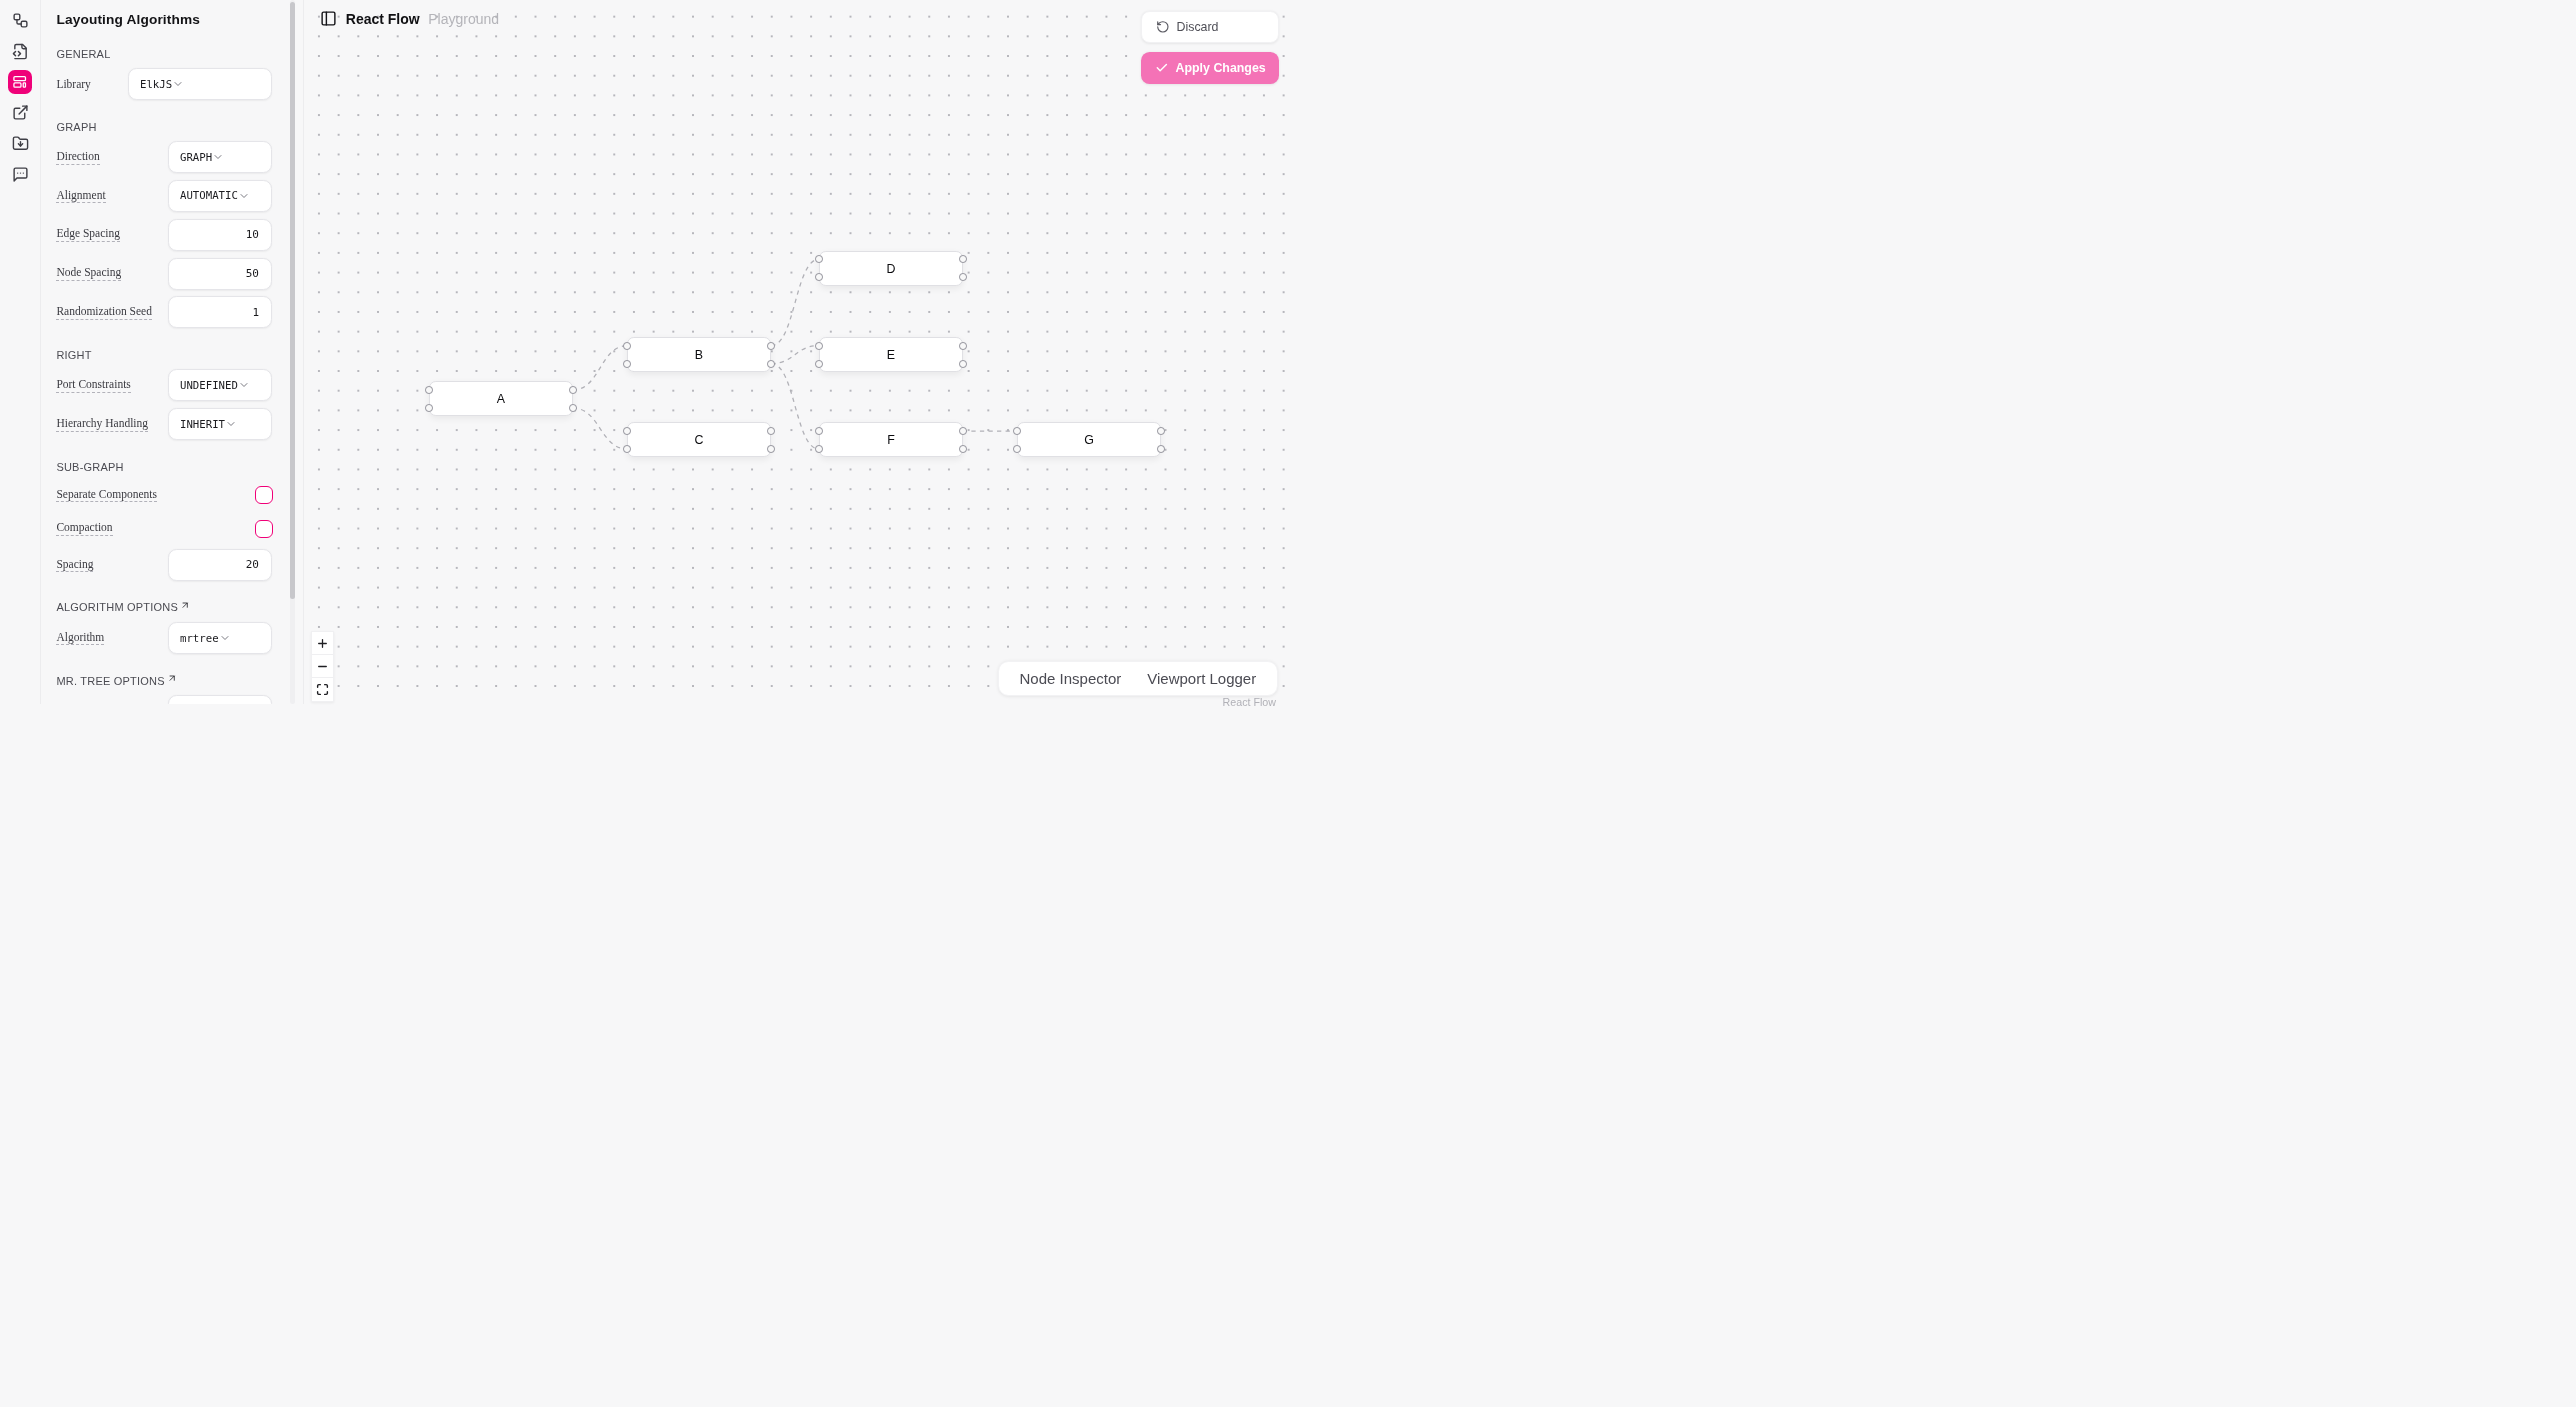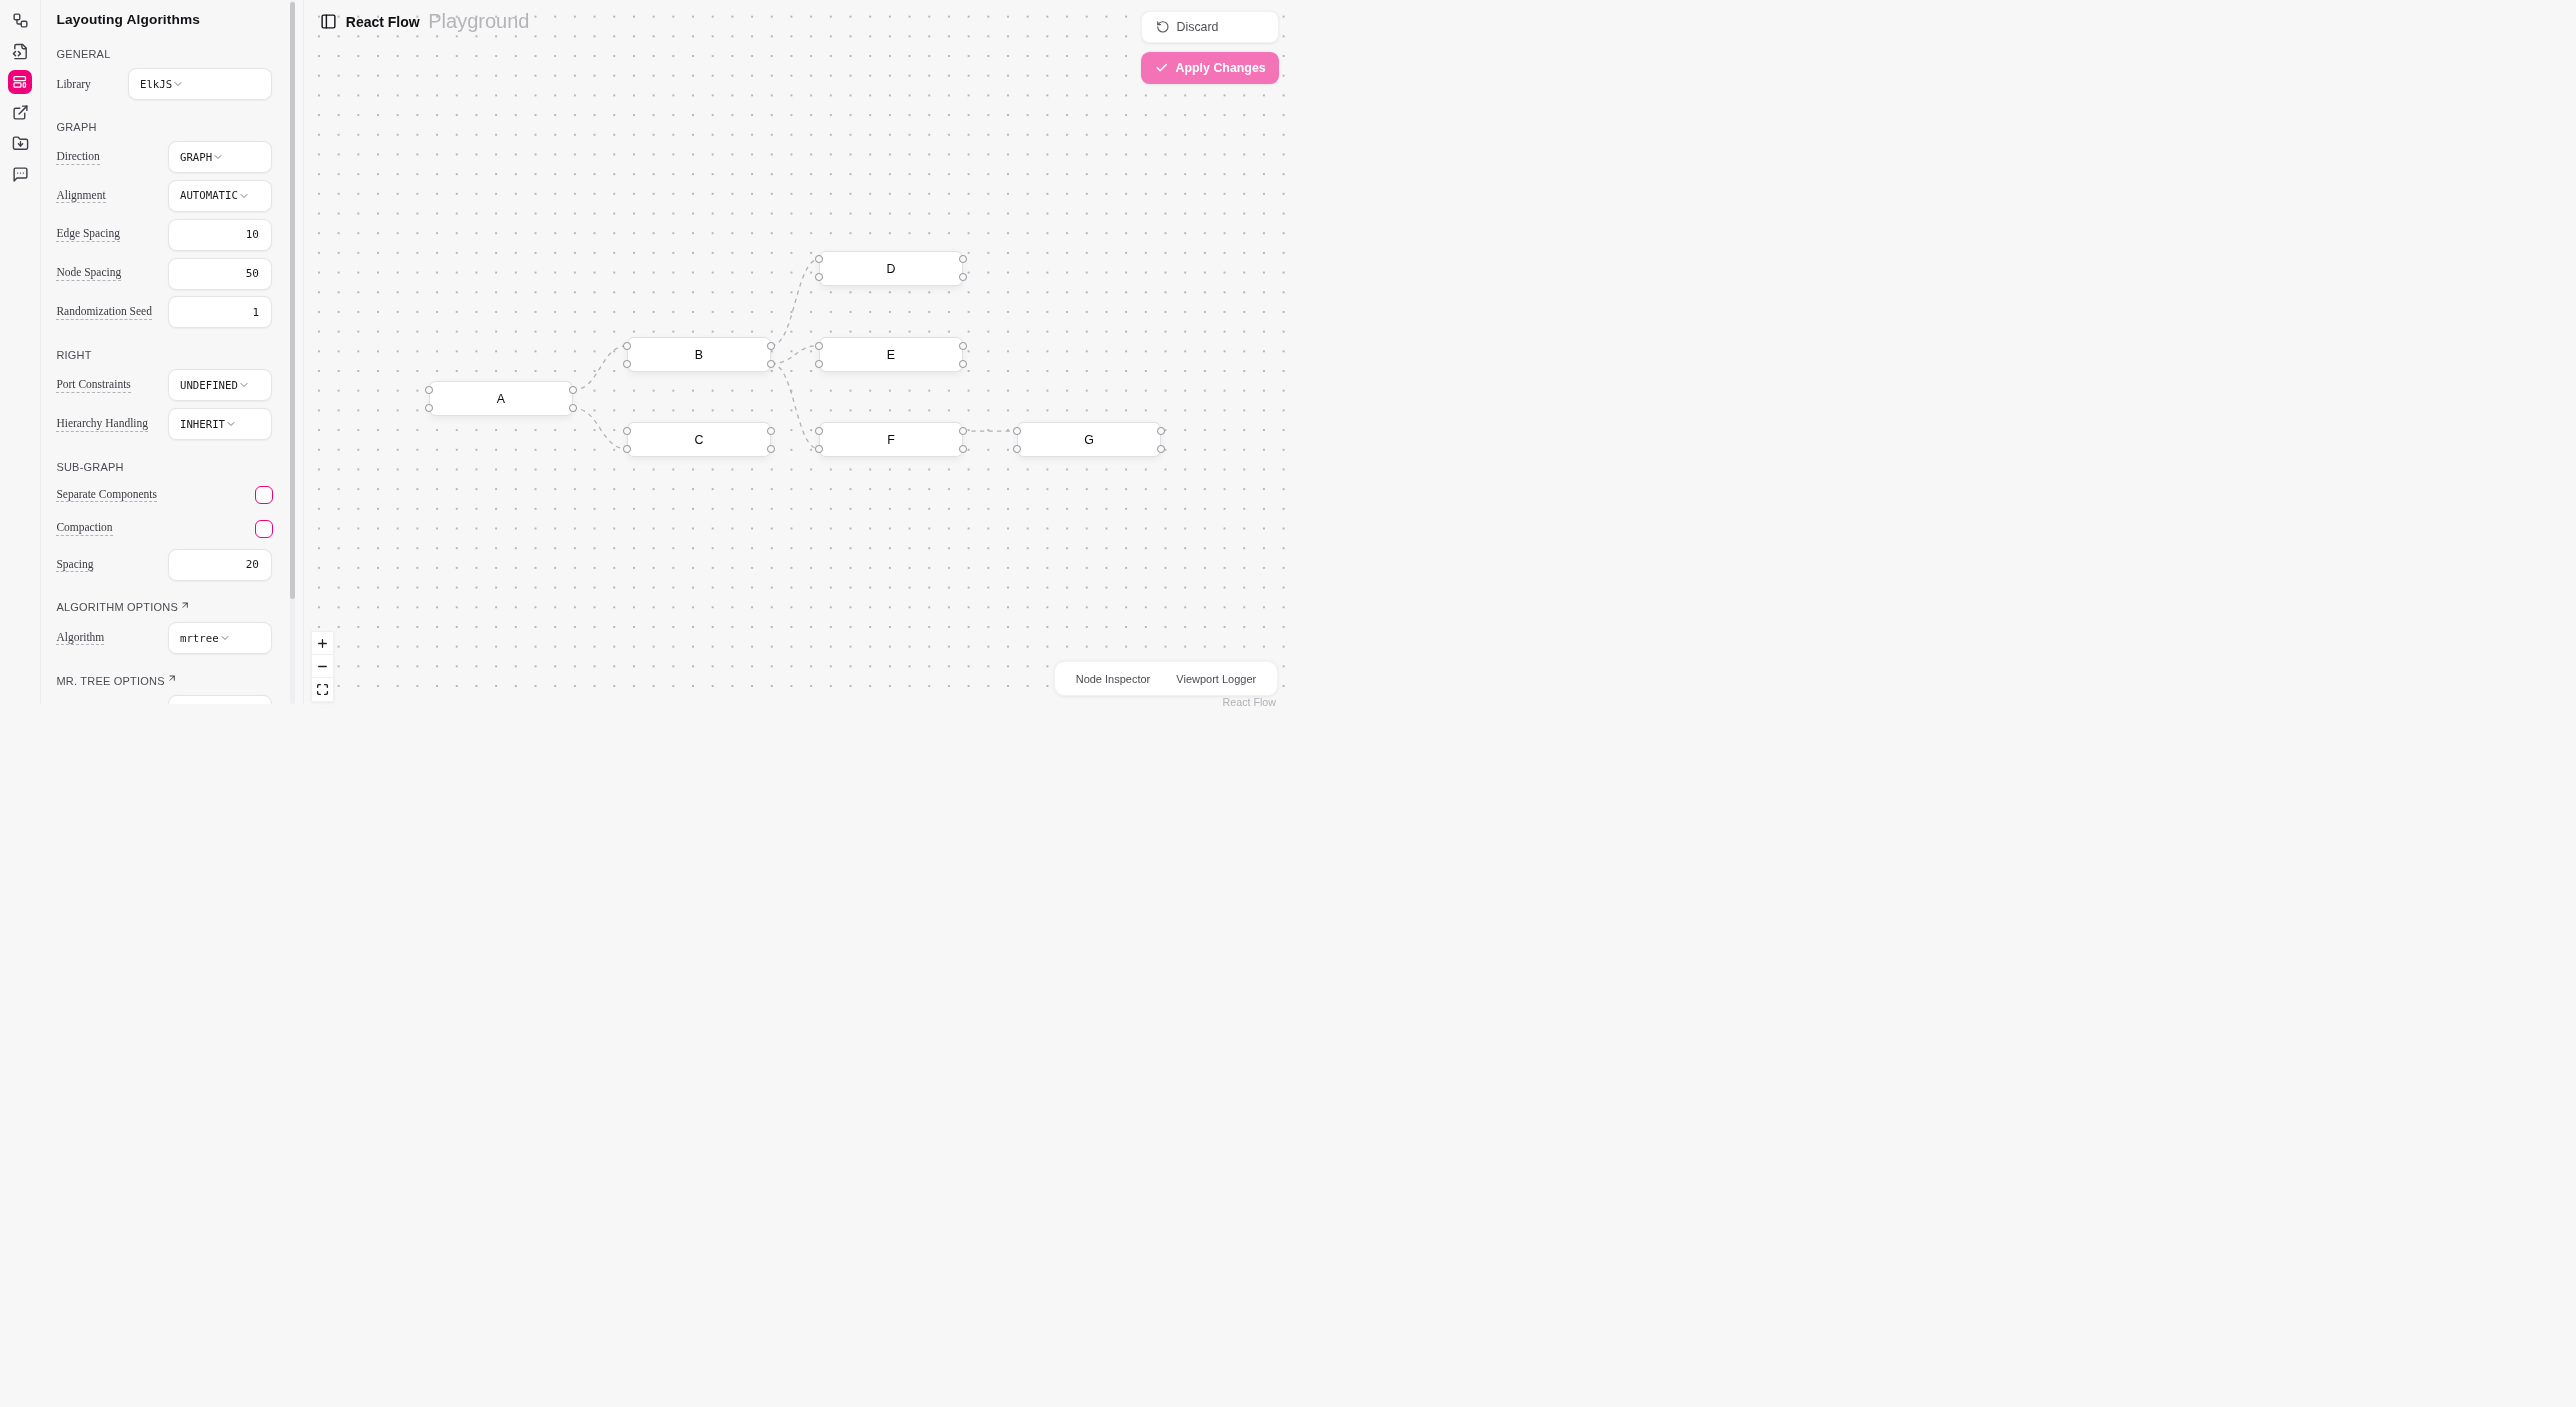--- a/index.html
+++ b/index.html
@@ -50,21 +50,21 @@
   
   .canvas { position:absolute; left:304px; top:0; width:984px; height:704px;
     background:#f7f7f8;
     background-image:radial-gradient(#b6b6bc 0.9px, transparent 1.1px);
     background-size:19.7px 19.7px; background-position:5.1px 6.8px; }
   .flow-header { position:absolute; left:16.2px; top:10.3px; display:flex;
     align-items:center; gap:8.6px; z-index:10; }
   .flow-header .toggle { color:#141418; cursor:pointer; display:flex; }
   .flow-header .toggle svg { width:17px; height:17px; }
   .flow-title { font-size:14px; font-weight:700; color:#101013; }
-  .flow-subtitle { font-size:20px; font-weight:500; color:#b4b4b9; }
+  .flow-subtitle { font-size:14px; font-weight:500; color:#b4b4b9; }
 
   .actions { position:absolute; top:11px; right:8.6px; display:flex; gap:8.6px; z-index:10;flex-direction:column; }
   .btn { height:32px; border-radius:8.6px; display:flex; align-items:center;
     gap:6.8px; padding:0 13.7px; font-size:12.4px; cursor:pointer; }
   .btn.discard { background:#fff; color:#4f4f57; box-shadow:0 0.9px 2.6px rgba(0,0,0,.07);
     border:0.9px solid #f1f1f3; font-weight:500; }
   .btn.discard svg { width:13.7px; height:13.7px; color:#5a5a62; }
   .btn.apply { color:#fff; font-weight:600; box-shadow:0 0.9px 2.6px rgba(0,0,0,.08); }
   .btn.apply svg { width:13.7px; height:13.7px; }
 
@@ -81,21 +81,21 @@
     background:#fff; border:0.9px solid #f0f0f2; box-shadow:0 0.9px 2.6px rgba(0,0,0,.06);
     display:flex; flex-direction:column; z-index:10; }
   .zc-btn { width:100%; height:23px; display:flex; align-items:center; justify-content:center;
     color:#1f1f23; cursor:pointer; background:#fff; border-bottom:0.9px solid #efeff1; }
   .zc-btn:last-child { border-bottom:none; }
   .zc-btn svg { width:13px; height:13px; }
 
   .devtools { position:absolute; right:10.3px; bottom:7.7px; height:35px; background:#fff;
     border-radius:10.3px; box-shadow:0 0.9px 3.4px rgba(0,0,0,.07); border:0.9px solid #f2f2f4;
     display:flex; align-items:center; gap:26px; padding:0 20.5px; z-index:10; }
-  .devtools span { font-size:11px; color:#4b4b53; cursor:pointer; white-space:nowrap; }
+  .devtools span { font-size:15px; color:#4b4b53; cursor:pointer; white-space:nowrap; }
   .attribution { position:absolute; right:12px; bottom:-4.3px; font-size:10.7px;
     color:#b1b1b7; z-index:9; }
 </style>
 </head>
 <body>
 
 <div class="iconbar" id="iconbar">
     <div class="rail-item">
       <span style="display: flex;">
         <svg viewBox="0 0 24 24" fill="none" stroke="currentColor" stroke-width="2" stroke-linecap="round" stroke-linejoin="round">

